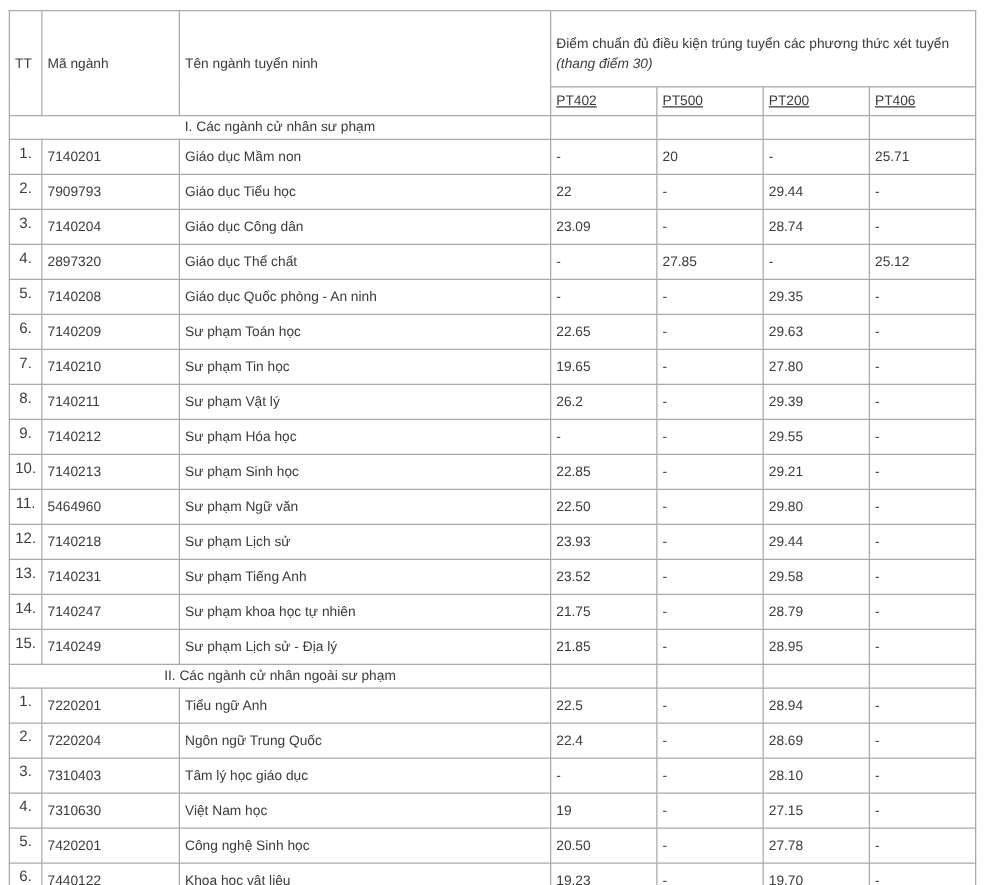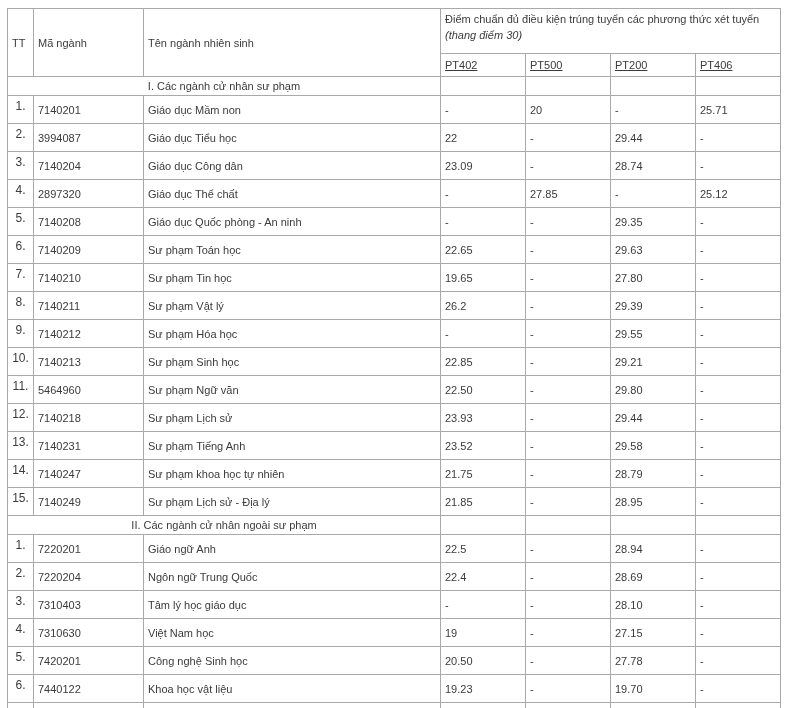--- a/index.html
+++ b/index.html
@@ -38,21 +38,21 @@
     vertical-align:middle;
     overflow:hidden;
     white-space:nowrap;
   }
   col.c-tt{width:26px;}
   col.c-code{width:110px;}
   col.c-name{width:297px;}
   col.c-pt{width:85px;}
   th.score-head{
     vertical-align:top;
-    padding-top:4px;
+    padding-top:20px;
     height:38px;
   }
   th.score-head .sub{
     font-style:italic;
     margin-top:4px;
   }
   tr.methods-row th{
     height:18px;
     text-decoration:underline;
   }
@@ -82,21 +82,21 @@
       <col class="c-name">
       <col class="c-pt">
       <col class="c-pt">
       <col class="c-pt">
       <col class="c-pt">
     </colgroup>
     <thead>
       <tr>
         <th rowspan="2">TT</th>
         <th rowspan="2">Mã ngành</th>
-        <th rowspan="2">Tên ngành nhiên sinh</th>
+        <th rowspan="2">Tên ngành tuyển ninh</th>
         <th colspan="4" class="score-head">
           <div>Điểm chuẩn đủ điều kiện trúng tuyển các phương thức xét tuyển</div>
           <div class="sub">(thang điểm 30)</div>
         </th>
       </tr>
       <tr class="methods-row">
         <th>PT402</th>
         <th>PT500</th>
         <th>PT200</th>
         <th>PT406</th>
@@ -114,21 +114,21 @@
           <td class="tt-cell">1.</td>
           <td>7140201</td>
           <td>Giáo dục Mầm non</td>
           <td>-</td>
           <td>20</td>
           <td>-</td>
           <td>25.71</td>
         </tr>
         <tr class="data-row">
           <td class="tt-cell">2.</td>
-          <td>3994087</td>
+          <td>7909793</td>
           <td>Giáo dục Tiểu học</td>
           <td>22</td>
           <td>-</td>
           <td>29.44</td>
           <td>-</td>
         </tr>
         <tr class="data-row">
           <td class="tt-cell">3.</td>
           <td>7140204</td>
           <td>Giáo dục Công dân</td>
@@ -248,21 +248,21 @@
         <tr class="section-row">
           <td colspan="3">II. Các ngành cử nhân ngoài sư phạm</td>
           <td></td>
           <td></td>
           <td></td>
           <td></td>
         </tr>
         <tr class="data-row">
           <td class="tt-cell">1.</td>
           <td>7220201</td>
-          <td>Giáo ngữ Anh</td>
+          <td>Tiểu ngữ Anh</td>
           <td>22.5</td>
           <td>-</td>
           <td>28.94</td>
           <td>-</td>
         </tr>
         <tr class="data-row">
           <td class="tt-cell">2.</td>
           <td>7220204</td>
           <td>Ngôn ngữ Trung Quốc</td>
           <td>22.4</td>

